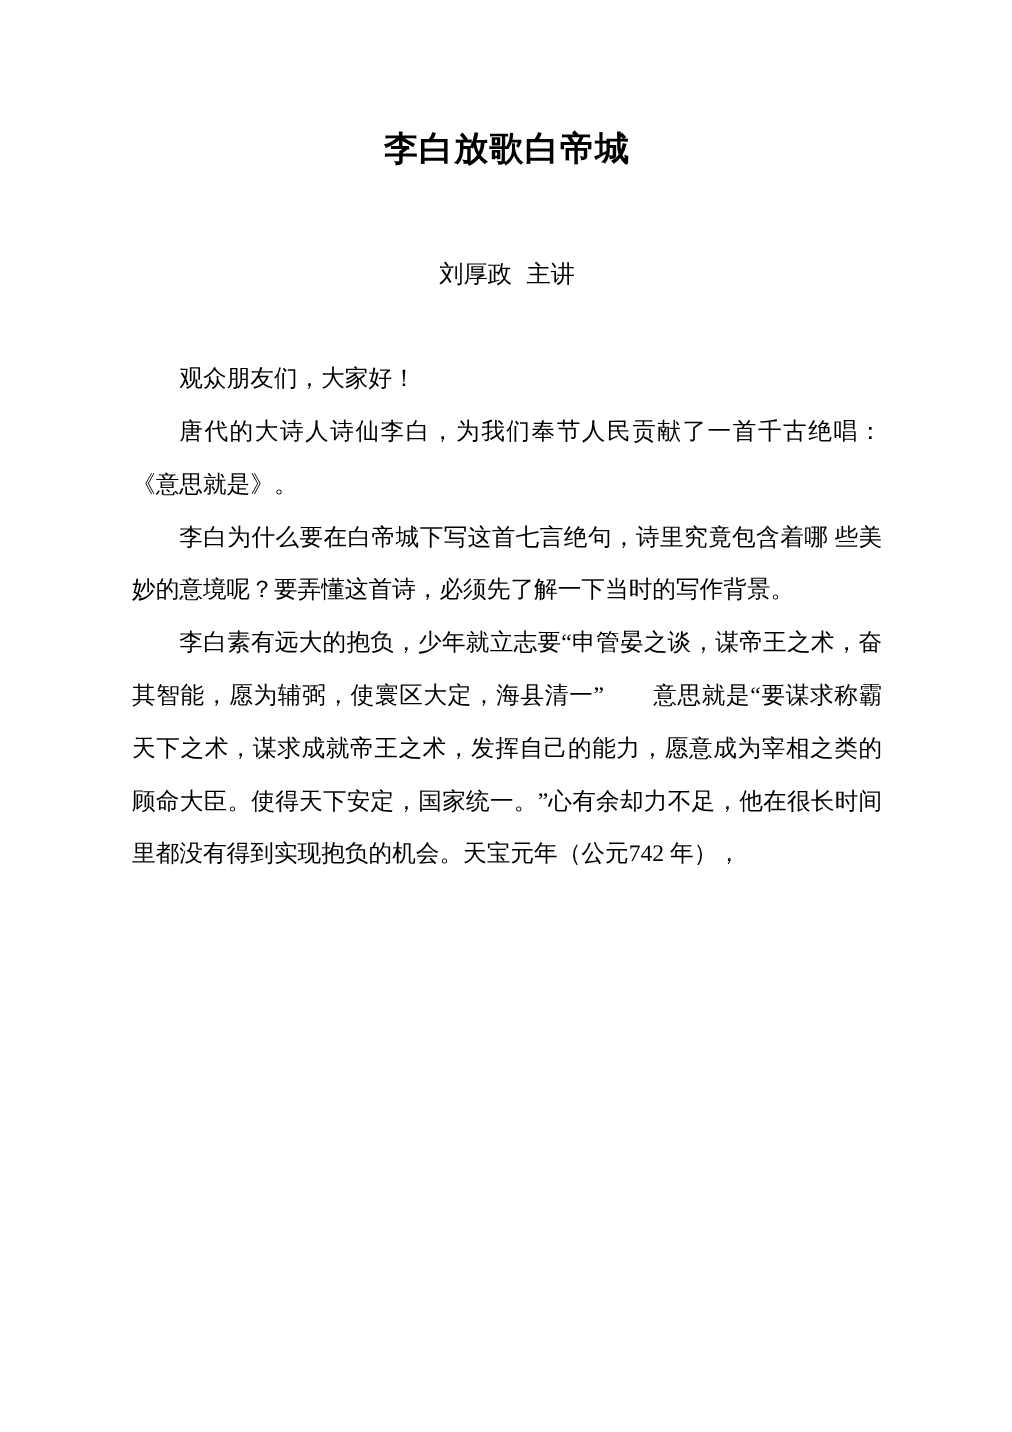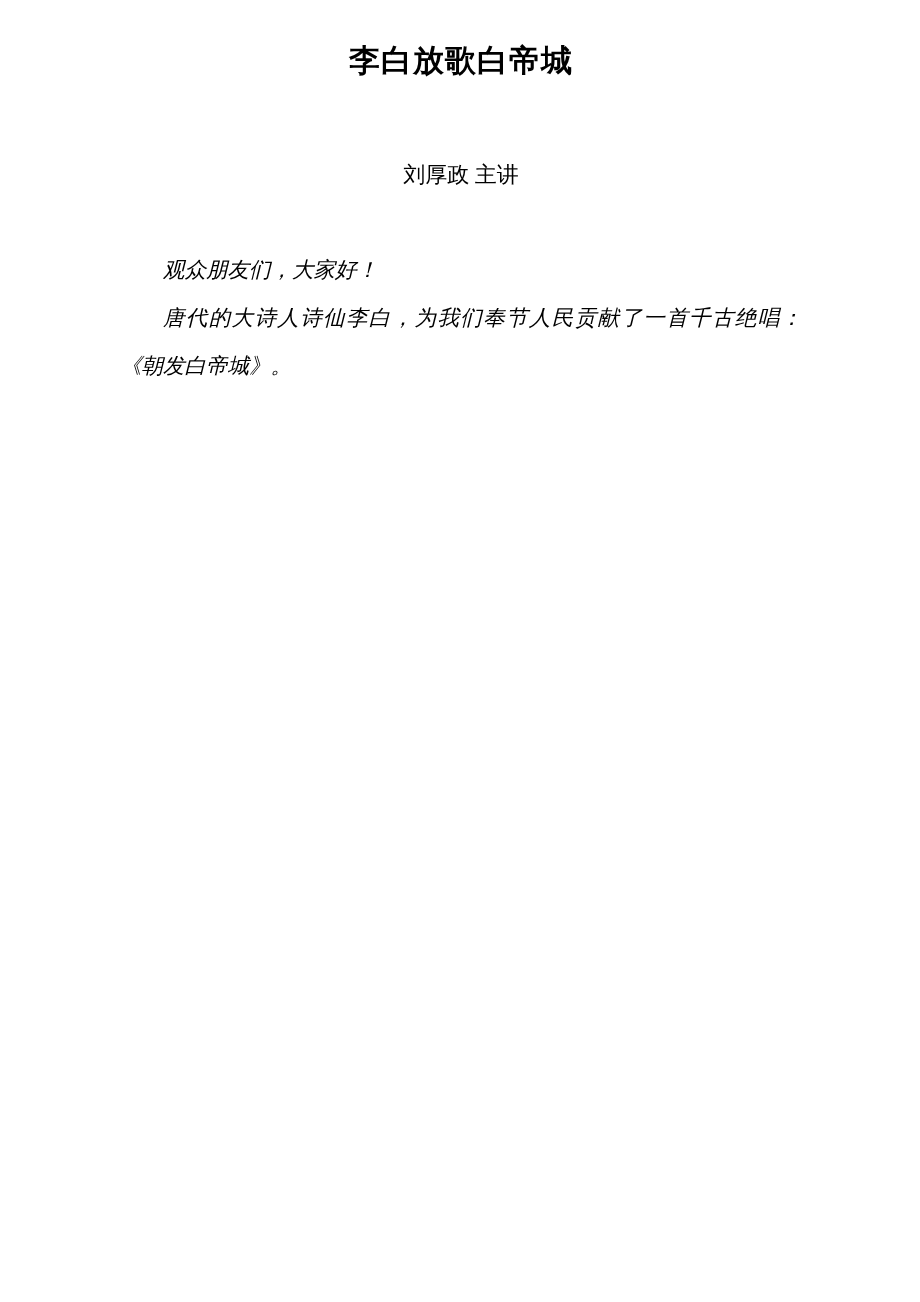--- a/index.html
+++ b/index.html
@@ -6,59 +6,60 @@
       margin: 0;
       padding: 0;
       background: #ffffff;
     }
     .page {
       position: relative;
       width: 920px;
       height: 1302px;
       background: #ffffff;
       box-sizing: border-box;
-      padding: 40px 118px 20px 120px;
+      padding: 114px 118px 20px 120px;
       color: #000000;
       font-family: "Liberation Serif", serif;
       overflow: hidden;
     }
     .doc-title {
       margin: 0;
       text-align: center;
       font-size: 31px;
       font-weight: bold;
       letter-spacing: 1px;
       font-family: "Liberation Sans", sans-serif;
       color: #000000;
     }
     .doc-byline {
       margin: 78px 0 0 0;
       text-align: center;
       font-size: 22px;
       color: #000000;
-      font-family: Liberation Serif, serif;
+      font-family: Liberation Mono, monospace;
     }
     .doc-body {
       margin-top: 56px;
-      font-style: italic;
     }
     .doc-body p {
       margin: 0;
       font-size: 21.5px;
       line-height: 48px;
       text-indent: 2em;
       text-align: justify;
       color: #000000;
     }
   </style>
 </head>
 <body>
 
 <div class="page">
   <h1 class="doc-title">李白放歌白帝城</h1>
 
   <div class="doc-byline">刘厚政 主讲</div>
 
   <div class="doc-body">
     <p>观众朋友们，大家好！</p>
-    <p>唐代的大诗人诗仙李白，为我们奉节人民贡献了一首千古绝唱：《朝发白帝城》。</p>
+    <p>唐代的大诗人诗仙李白，为我们奉节人民贡献了一首千古绝唱：《意思就是》。</p>
+    <p>李白为什么要在白帝城下写这首七言绝句，诗里究竟包含着哪 些美妙的意境呢？要弄懂这首诗，必须先了解一下当时的写作背景。</p>
+    <p>李白素有远大的抱负，少年就立志要“申管晏之谈，谋帝王之术，奋其智能，愿为辅弼，使寰区大定，海县清一”　　意思就是“要谋求称霸天下之术，谋求成就帝王之术，发挥自己的能力，愿意成为宰相之类的顾命大臣。使得天下安定，国家统一。”心有余却力不足，他在很长时间里都没有得到实现抱负的机会。天宝元年（公元742 年），</p>
   </div>
 </div>
 
 </body></html>

